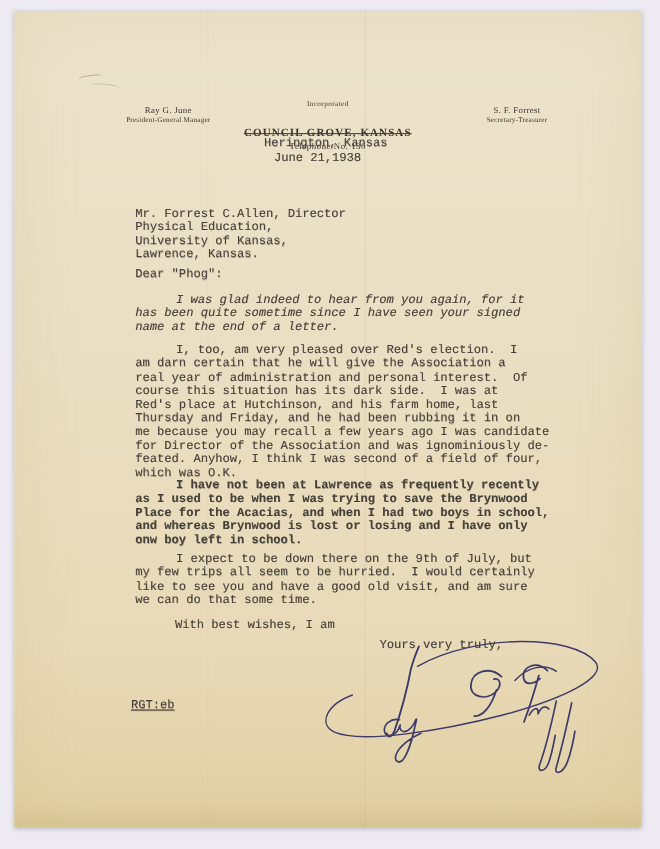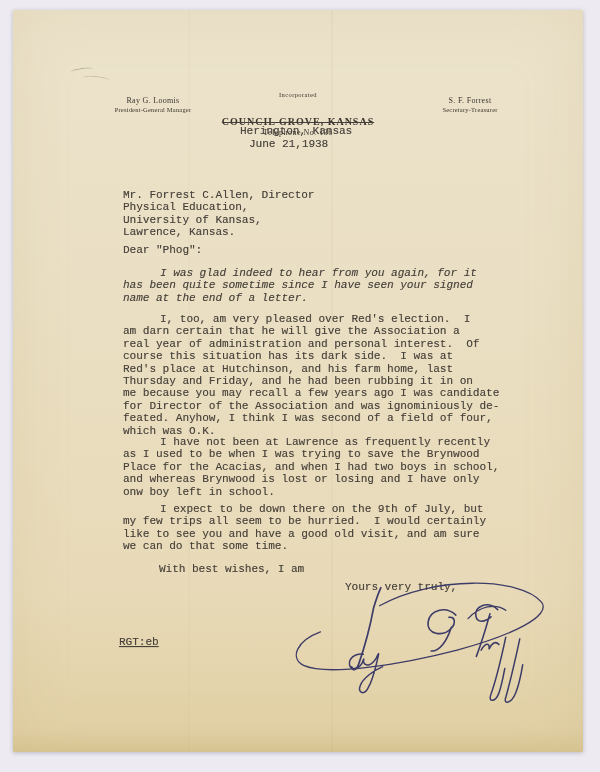--- a/index.html
+++ b/index.html
@@ -54,21 +54,21 @@
     white-space:pre-wrap;position:absolute;
     text-shadow:.35px .35px 0 rgba(66,56,44,.35);
   }
   .dateline-city{top:115px;left:227px;}
   .dateline-date{top:128px;left:236px;}
   .recipient{top:179px;left:110px;}
   .salutation{top:234px;left:110px;}
   .para{left:110px;width:412px;text-indent:37px;}
   .p1{top:257px;font-style:italic;}
   .p2{top:303px;}
-  .p3{top:426px;}
+  .p3{top:426px;font-weight:bold;}
   .p4{top:493px;}
   .valediction{top:553px;left:146px;}
   .signoff{top:571px;left:332px;}
   .reference{top:626px;left:106px;text-decoration:underline;}
   
   .signature{
     position:absolute;left:272px;top:562px;width:290px;height:150px;
     transform:rotate(-2deg);
   }
   .signature path{fill:none;stroke:#3d3b67;stroke-linecap:round;stroke-linejoin:round;}
@@ -85,21 +85,21 @@
 <div class="paper">
 
   <div class="smudge smudge-a"></div>
   <div class="smudge smudge-b"></div>
   <div class="crease" style="left:318px;"></div>
   <div class="crease" style="left:175px;opacity:.6;"></div>
 
   <div class="incorporated print">Incorporated</div>
 
   <div class="officer officer-left">
-    <div class="name">Ray G. Loomis</div>
+    <div class="name">Ray G. June</div>
     <div class="title">President-General Manager</div>
   </div>
 
   <div class="telephone print">Telephone No. 136</div>
 
   <div class="officer officer-right">
     <div class="name">S. F. Forrest</div>
     <div class="title">Secretary-Treasurer</div>
   </div>
 

